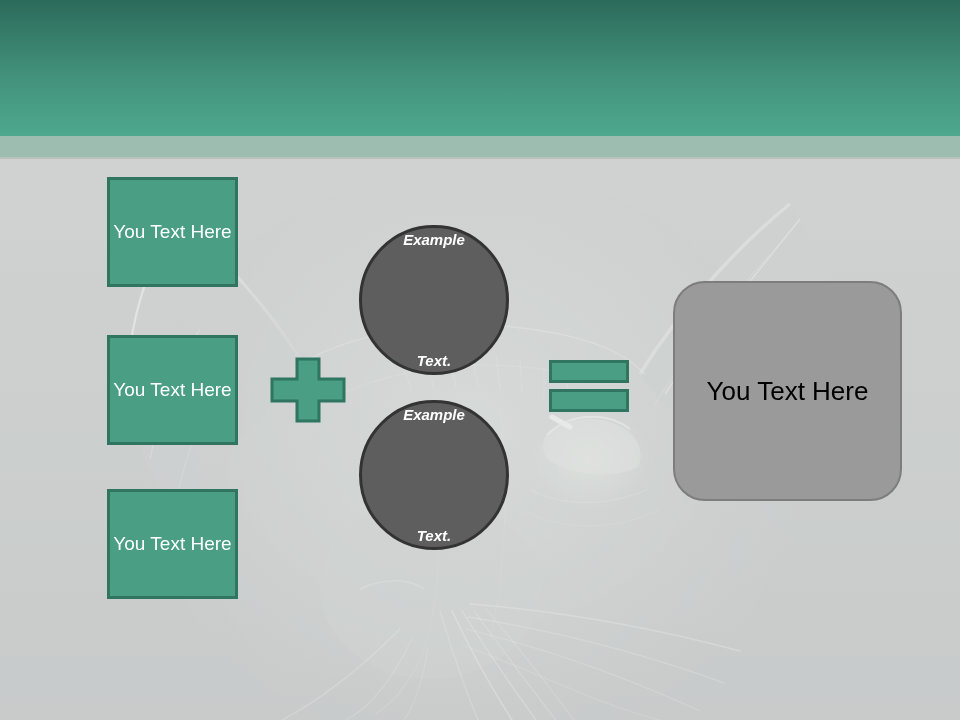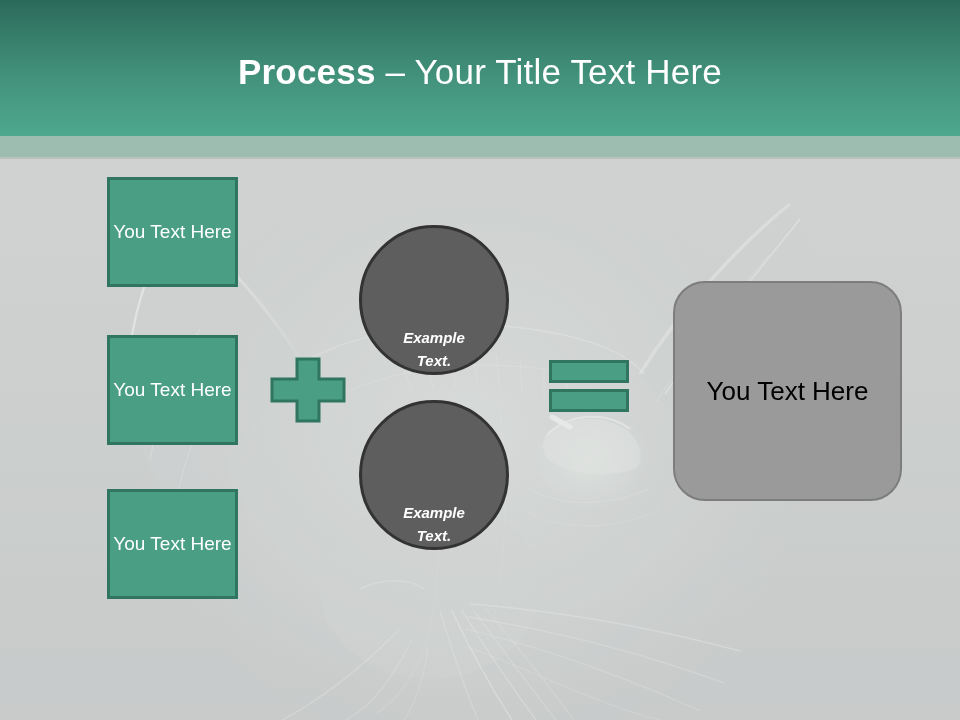--- a/index.html
+++ b/index.html
@@ -101,21 +101,21 @@
     position: absolute;
     width: 150px;
     height: 150px;
     border-radius: 50%;
     background: #5e5e5e;
     border: 3px solid #333333;
     box-sizing: border-box;
     display: flex;
     flex-direction: column;
     align-items: center;
-    justify-content: flex-end;
+    justify-content: space-between;
     color: #ffffff;
     font-size: 15px;
     line-height: 23px;
     font-weight: bold;
     font-style: italic;
     text-align: center;
   }
   #circle-1 { left: 359px; top: 225px; }
   #circle-2 { left: 359px; top: 400px; }
 
@@ -251,23 +251,20 @@
       </g>
 
       <rect x="0" y="0" width="960" height="561" fill="#c8cbca" opacity="0.42"></rect>
     </svg>
   </div>
 
   <div class="header-band"></div>
   <div class="header-sub-band"></div>
   <div class="header-hairline"></div>
 
-  <div class="slide-title">
-    <span class="t-strong">Process</span><span class="t-light"> – Your Title Text Here</span>
-  </div>
 
   <div class="text-box" id="text-box-1">
     <span>You Text Here</span>
   </div>
   <div class="text-box" id="text-box-2">
     <span>You Text Here</span>
   </div>
   <div class="text-box" id="text-box-3">
     <span>You Text Here</span>
   </div>

